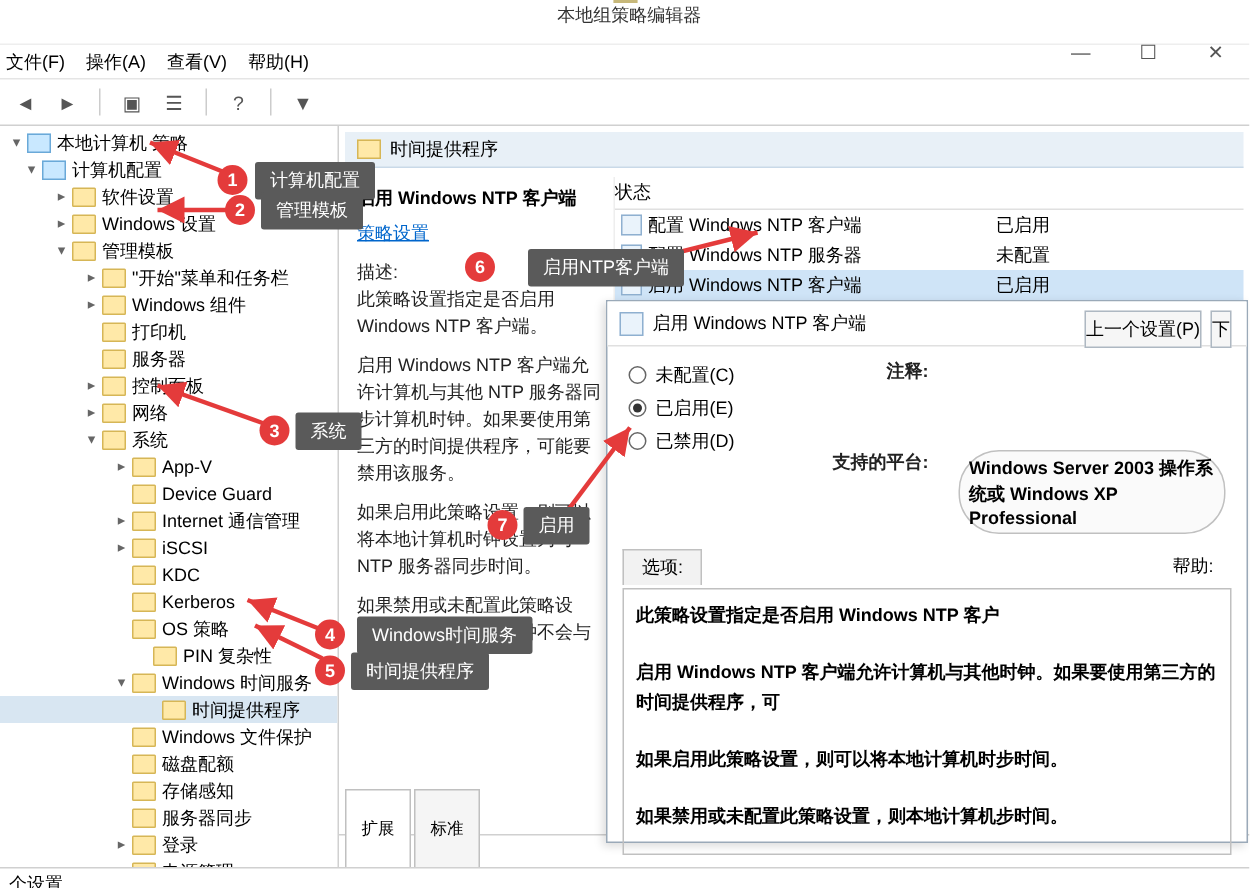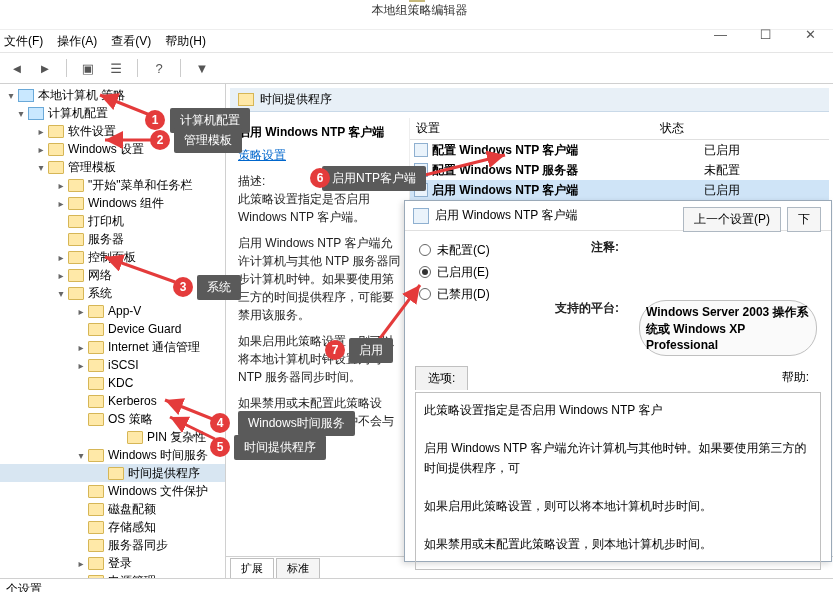--- a/index.html
+++ b/index.html
@@ -34,44 +34,44 @@
 .rleft h4 { font-size: 12px; font-weight: bold; margin-bottom: 6px; }
 .rleft a { color: #0066cc; text-decoration: underline; font-size: 12px; display: block; margin-bottom: 8px; }
 .rleft .blk { font-size: 12px; line-height: 1.5; margin-bottom: 8px; color: #222; }
 .rright { flex: 1; }
 .lihdr { display: flex; height: 22px; border-bottom: 1px solid #e0e0e0; align-items: center; }
 .lihdr .c1 { width: 250px; padding-left: 6px; }
 .lihdr .c2 { flex: 1; }
 .lirow { display: flex; height: 20px; align-items: center; }
 .lirow .ric { width: 14px; height: 14px; border: 1px solid #8fb0d0; margin: 0 4px; background: #eaf3fb; }
 .lirow.sel { background: #cfe4f7; }
-.lirow .c1 { width: 272px; font-weight: bold; }
+.lirow .c1 { width: 232px; }
 .lirow .c2 { flex: 1; }
 .tabs { height: 22px; border-top: 1px solid #d0d0d0; display: flex; align-items: flex-end; padding-left: 4px; gap: 2px; }
-.tab { border: 1px solid #c0c0c0; border-bottom: none; padding: 2px 10px; font-size: 11px; background: #f5f5f5; }
+.tab { border: 1px solid #c0c0c0; border-bottom: none; padding: 18px 10px; font-size: 11px; background: #f5f5f5; }
 .tab.act { background: #fff; }
 
 .status { height: 22px; border-top: 1px solid #d0d0d0; padding-left: 6px; display: flex; align-items: center; font-size: 12px; }
 
 
 .dlg { position: absolute; left: 404px; top: 200px; width: 428px; height: 362px; background: #fff; border: 1px solid #9aa9b8; box-shadow: -2px 2px 6px rgba(0,0,0,.15); }
 .dlg .dtb { height: 30px; background: #fff; display: flex; align-items: center; padding-left: 8px; gap: 6px; border-bottom: 1px solid #e0e0e0; }
 .dlg .dico { width: 16px; height: 16px; background: #eaf3fb; border: 1px solid #8fb0d0; }
 .dlg .dbtn { position: absolute; right: 10px; top: 6px; display: flex; gap: 6px; }
-.dlg .db { border: 1px solid #aeb8c2; padding: 3px 10px; font-size: 12px; background: #f6f6f6; }
+.dlg .db { border: 1px solid #aeb8c2; padding: 3px 0; font-size: 12px; background: #f6f6f6; }
 .dlg .drow { padding: 8px 14px 4px 14px; }
 .radio { display: flex; align-items: center; gap: 6px; height: 22px; font-size: 12px; }
 .radio .rb { width: 12px; height: 12px; border: 1px solid #666; border-radius: 50%; display: flex; align-items: center; justify-content: center; }
 .radio.sel .rb::after { content: ""; width: 6px; height: 6px; background: #333; border-radius: 50%; }
 .dline { display: flex; gap: 20px; padding: 4px 14px; font-size: 12px; align-items: flex-start; font-weight: bold; }
 .dlabel { width: 70px; text-align: right; color: #222; }
 .dval { flex: 1; border-radius: 27px; }
 .dtabs { display: flex; gap: 2px; padding: 6px 10px 0 10px; }
 .dtab { border: 1px solid #c0c0c0; border-bottom: none; padding: 3px 12px; font-size: 12px; background: #f2f2f2; }
-.dhelp { margin: 2px 10px 17px 10px; border: 1px solid #c0c0c0; padding: 8px; font-size: 12px; line-height: 1.6; height: 178px; overflow: hidden; }
+.dhelp { margin: 2px 10px 17px 10px; border: 1px solid #c0c0c0; padding: 8px; font-size: 12px; line-height: 1.6; height: 178px; overflow: hidden; font-weight: bold; }
 
 
 .co { position: absolute; background: #e43b3b; color: #fff; width: 20px; height: 20px; border-radius: 50%; display: flex; align-items: center; justify-content: center; font-size: 12px; font-weight: bold; z-index: 50; }
 .colbl { position: absolute; background: #5a5a5a; color: #fff; padding: 4px 10px; font-size: 12px; border-radius: 2px; z-index: 49; white-space: nowrap; }
 .arrow { position: absolute; z-index: 48; }
 .arrow svg { overflow: visible; }
 </style>
 </head>
 <body>
 
@@ -195,21 +195,21 @@
     <div class="trow" style="padding-left:74px">
         <span class="tw"></span>
         <span class="tfold"></span>
         <span class="lbl">Kerberos</span>
       </div>
     <div class="trow" style="padding-left:74px">
         <span class="tw"></span>
         <span class="tfold"></span>
         <span class="lbl">OS 策略</span>
       </div>
-    <div class="trow" style="padding-left:113px">
+    <div class="trow" style="padding-left:88px">
         <span class="tw"></span>
         <span class="tfold"></span>
         <span class="lbl">PIN 复杂性</span>
       </div>
     <div class="trow" style="padding-left:74px">
         <span class="tw">▾</span>
         <span class="tfold"></span>
         <span class="lbl">Windows 时间服务</span>
       </div>
     <div class="trow tsel" style="padding-left:94px">
@@ -259,21 +259,20 @@
       <div class="rleft">
         <h4>启用 Windows NTP 客户端</h4>
         <a>策略设置</a>
         <div class="blk"><span>描述:</span><br><span>此策略设置指定是否启用 Windows NTP 客户端。</span></div>
         <div class="blk">启用 Windows NTP 客户端允许计算机与其他 NTP 服务器同步计算机时钟。如果要使用第三方的时间提供程序，可能要禁用该服务。</div>
         <div class="blk">如果启用此策略设置，则可以将本地计算机时钟设置为与 NTP 服务器同步时间。</div>
         <div class="blk">如果禁用或未配置此策略设置，则本地计算机时钟不会与 NTP 服务器同步</div>
       </div>
       <div class="rright">
         <div class="lihdr">
-          <div class="c1">设置</div>
           <div class="c2">状态</div>
         </div>
         <div class="lirow">
             <div class="ric"></div>
             <div class="c1">配置 Windows NTP 客户端</div>
             <div class="c2">已启用</div>
           </div>
         <div class="lirow">
             <div class="ric"></div>
             <div class="c1">配置 Windows NTP 服务器</div>
@@ -377,19 +376,19 @@
 <div class="arrow" style="left:165px;top:412px"><svg width="55" height="30">
       <line x1="50" y1="27" x2="5" y2="5" stroke="#e43b3b" stroke-width="3" marker-end="url(#ah)"></line>
     </svg></div>
 <div class="co" style="left:210px;top:437px">5</div>
 <div class="colbl" style="left:234px;top:435px">时间提供程序</div>
 
 <div class="arrow" style="left:420px;top:150px"><svg width="90" height="30">
       <line x1="5" y1="25" x2="85" y2="5" stroke="#e43b3b" stroke-width="3" marker-end="url(#ah)"></line>
     </svg></div>
 <div class="co" style="left:310px;top:168px">6</div>
-<div class="colbl" style="left:322px;top:166px">启用NTP客户端</div>
+<div class="colbl" style="left:352px;top:166px">启用NTP客户端</div>
 
 <div class="arrow" style="left:370px;top:280px"><svg width="60" height="70">
       <line x1="5" y1="65" x2="50" y2="5" stroke="#e43b3b" stroke-width="3" marker-end="url(#ah)"></line>
     </svg></div>
 <div class="co" style="left:325px;top:340px">7</div>
 <div class="colbl" style="left:349px;top:338px">启用</div>
 
 </body></html>

